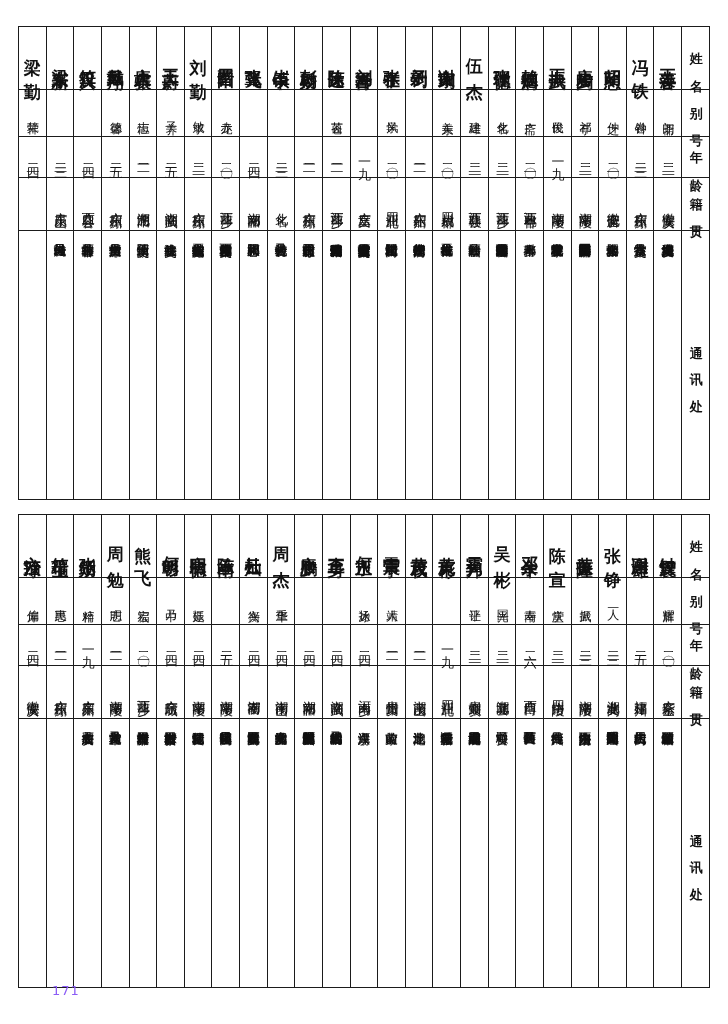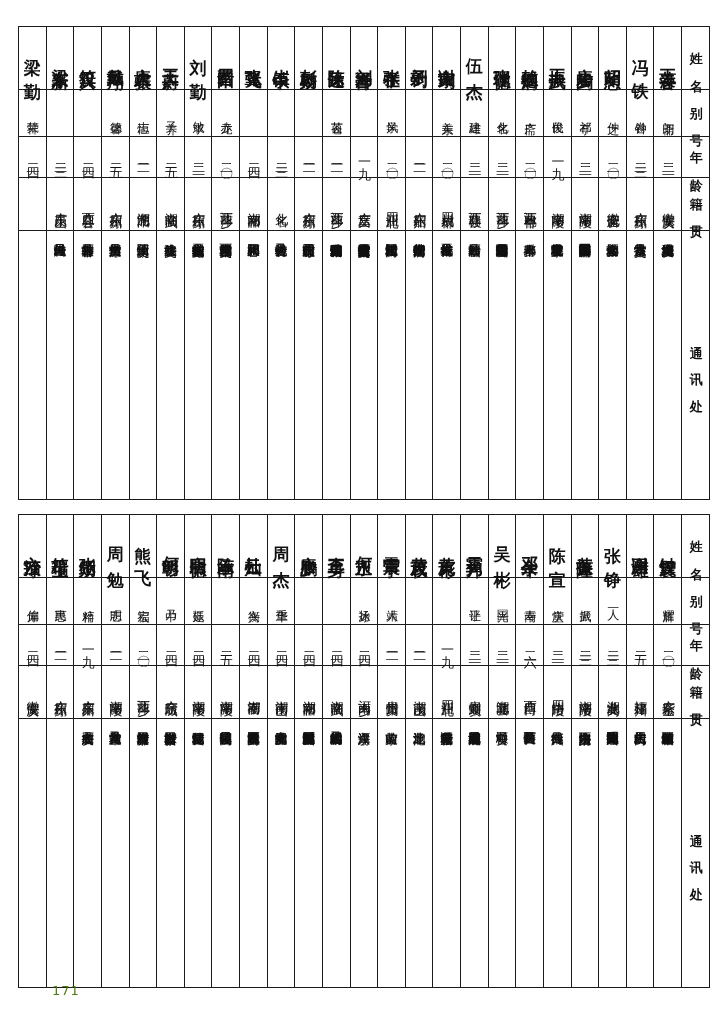--- a/index.html
+++ b/index.html
@@ -73,21 +73,21 @@
   tr.r-addr td   { height: 268px; }
 
   .block-gap { height: 14px; }
 
   .pageno {
     position: absolute;
     left: 52px;
     bottom: 26px;
     font-size: 13px;
     letter-spacing: 1px;
-    color: #4d7c0f;
+    color: #8b5cf6;
   }
   
   .multi {
     writing-mode: vertical-rl;
     text-orientation: upright;
     height: 258px;
     line-height: 1.3;
     font-size: 12.5px;
     letter-spacing: 0px;
     margin: 0 auto;

